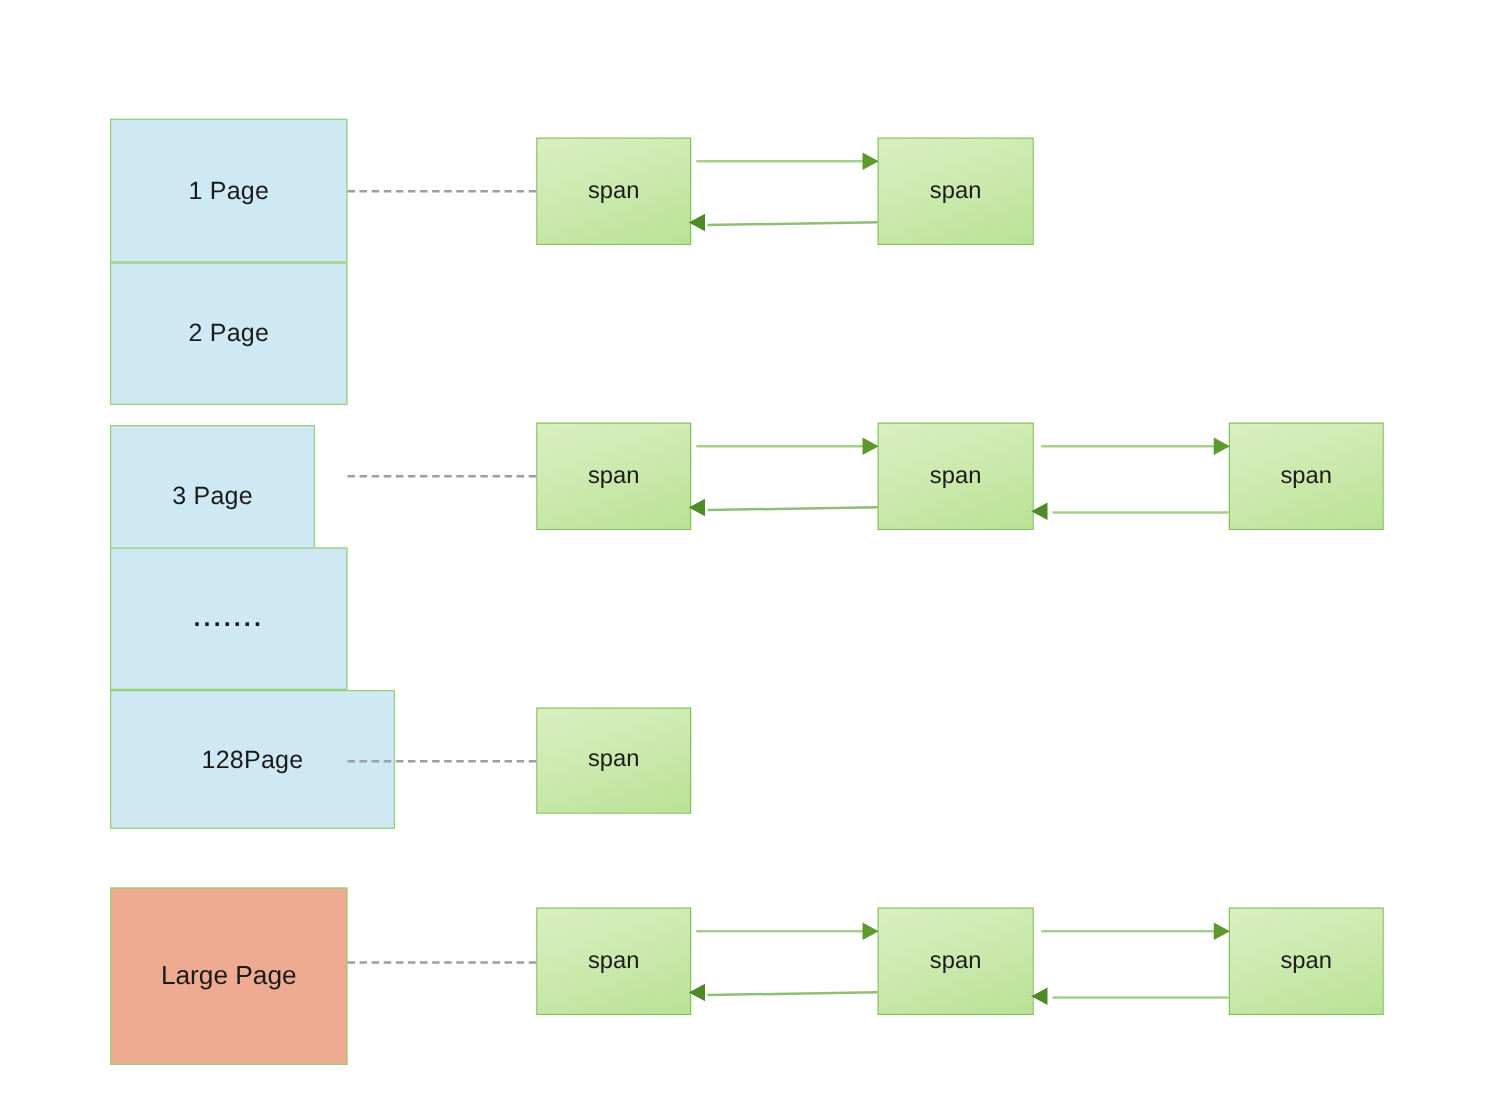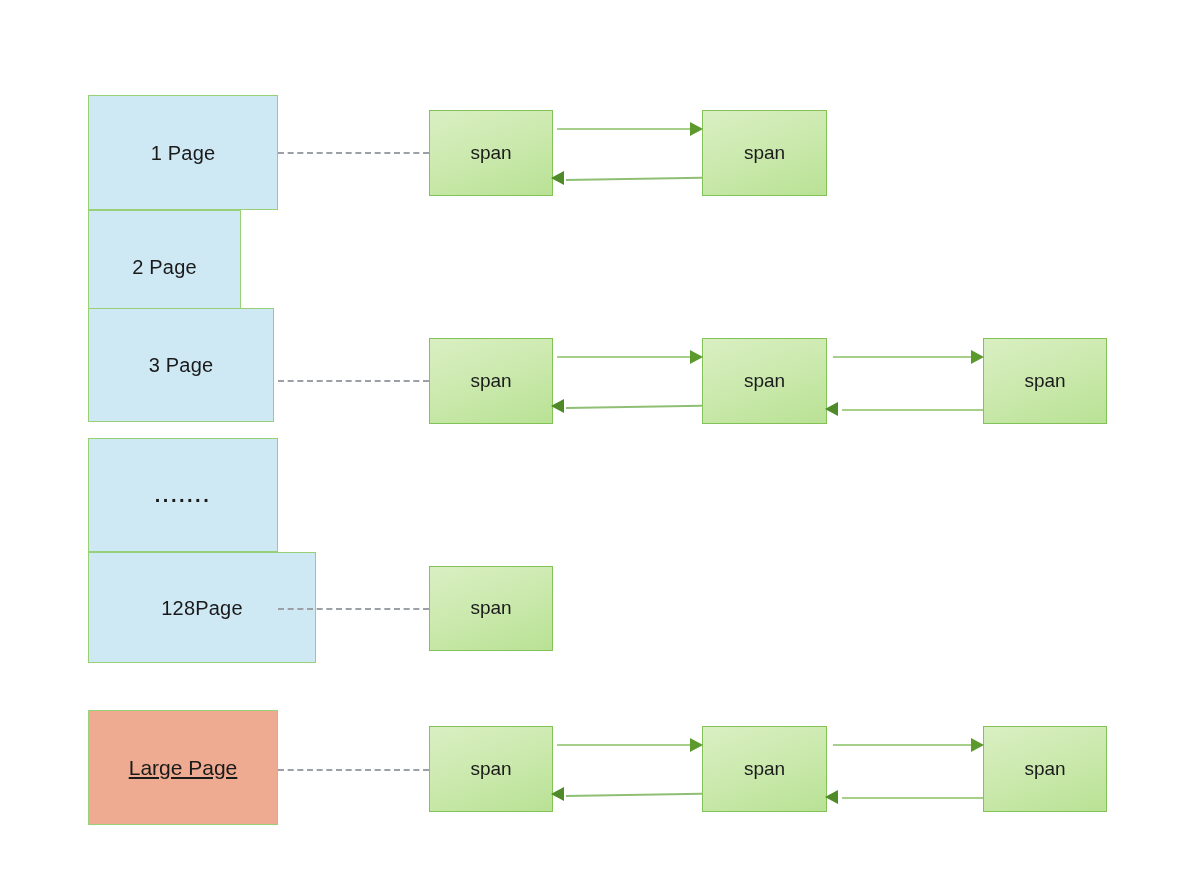--- a/index.html
+++ b/index.html
@@ -96,37 +96,37 @@
 </style>
 </head>
 <body>
 
 <div id="canvas">
 
   <div class="node page-box" style="left:88px; top:95px; width:190px; height:115px;">
     <span>1 Page</span>
   </div>
 
-  <div class="node page-box" style="left:88px; top:210px; width:153px; height:114px;">
+  <div class="node page-box" style="left:88px; top:210px; width:190px; height:114px;">
     <span>2 Page</span>
   </div>
 
-  <div class="node page-box" style="left:88px; top:308px; width:186px; height:114px;">
+  <div class="node page-box" style="left:88px; top:340px; width:164px; height:114px;">
     <span>3 Page</span>
   </div>
 
   <div class="node page-box dots" style="left:88px; top:438px; width:190px; height:114px;">
     <span>.......</span>
   </div>
 
   <div class="node page-box" style="left:88px; top:552px; width:228px; height:111px;">
     <span>128Page</span>
   </div>
 
-  <div class="node large-page-box" style="left:88px; top:710px; width:190px; height:115px;text-decoration:underline;">
+  <div class="node large-page-box" style="left:88px; top:710px; width:190px; height:142px;">
     <span>Large Page</span>
   </div>
 
   <div class="dashed-link" style="left:278px; top:152px; width:151px;"></div>
 
   <div class="node span-box" style="left:429px; top:110px; width:124px; height:86px;">
     <span>span</span>
   </div>
   <div class="node span-box" style="left:702px; top:110px; width:125px; height:86px;">
     <span>span</span>

